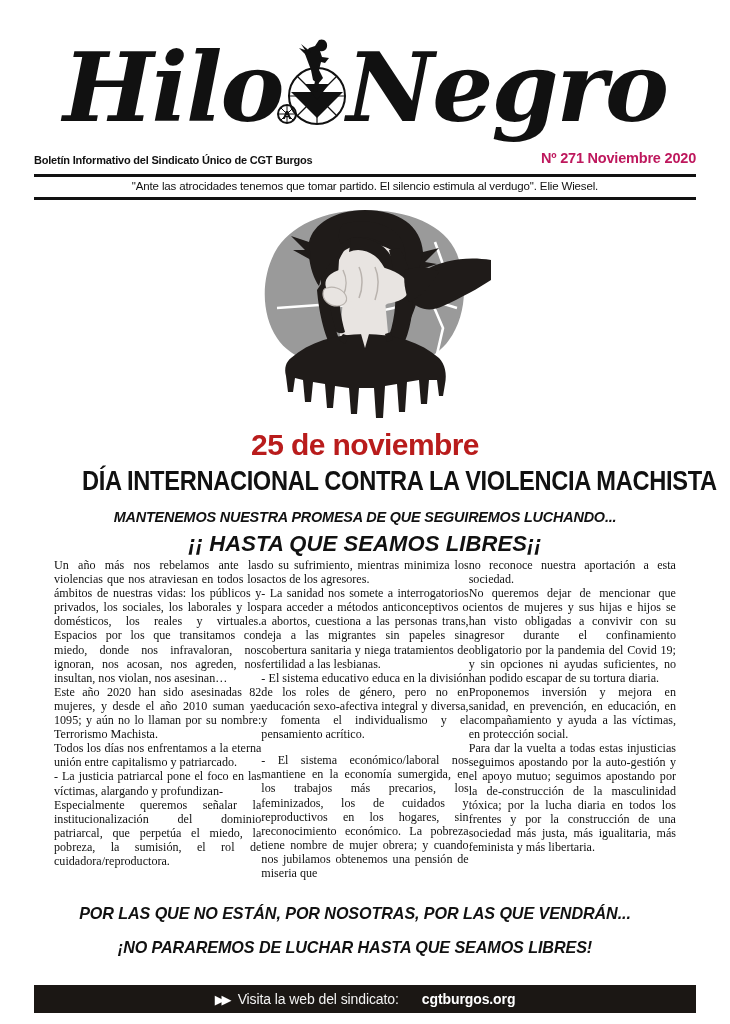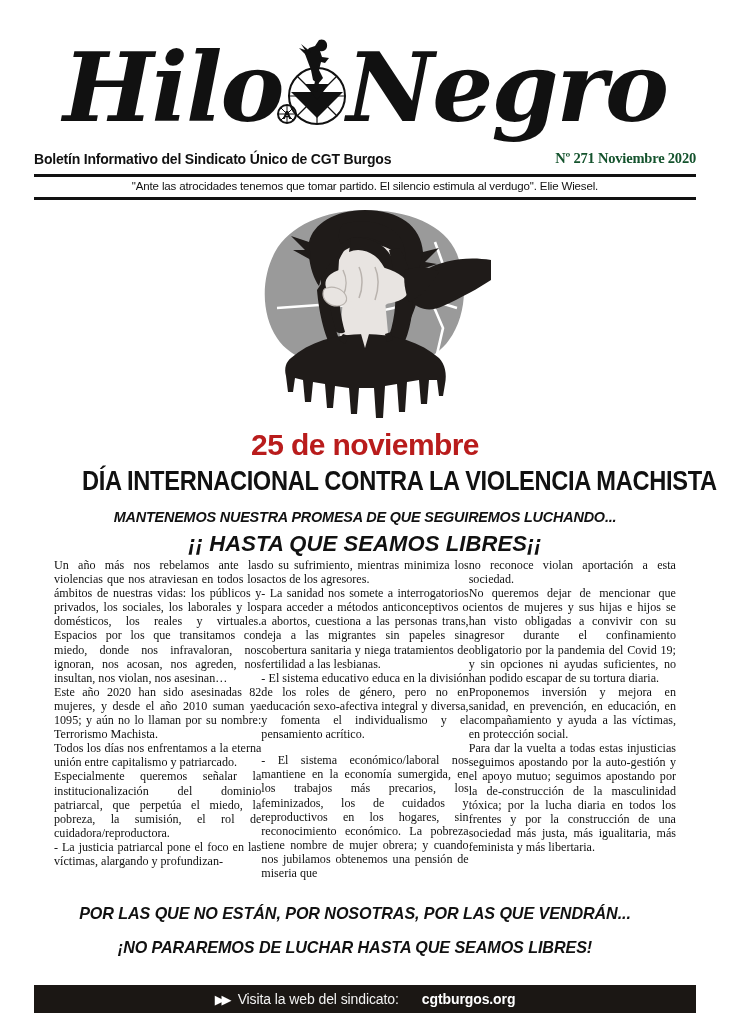--- a/index.html
+++ b/index.html
@@ -59,30 +59,30 @@
     top: 150px;
     left: 34px;
     width: 662px;
     display: flex;
     align-items: flex-end;
     justify-content: space-between;
   }
   .subhead-left {
     font-family: "Liberation Sans", sans-serif;
     font-weight: bold;
-    font-size: 14px;
+    font-size: 11px;
     letter-spacing: -0.2px;
     color: #111;
   }
   .subhead-right {
-    font-family: Liberation Serif, serif;
+    font-family: Liberation Sans, sans-serif;
     font-weight: bold;
     font-size: 14.5px;
     letter-spacing: -0.2px;
-    color: #14532d;
+    color: #be185d;
     text-align: center;
   }
   .rule-thick {
     position: absolute;
     left: 34px;
     width: 662px;
     height: 3px;
     background: #111;
   }
   .quote-line {
@@ -379,31 +379,31 @@
     <div class="headline-main">DÍA INTERNACIONAL CONTRA LA VIOLENCIA MACHISTA</div>
     <div class="kicker-1">MANTENEMOS NUESTRA PROMESA DE QUE SEGUIREMOS LUCHANDO...</div>
     <div class="kicker-2">¡¡ HASTA QUE SEAMOS LIBRES¡¡</div>
   </div>
 
   <div class="columns">
     <div class="col">
       <p>Un año más nos rebelamos ante las violencias que nos atraviesan en todos los ámbitos de nuestras vidas: los públicos y privados, los sociales, los laborales y los domésticos, los reales y virtuales. Espacios por los que transitamos con miedo, donde nos infravaloran, nos ignoran, nos acosan, nos agreden, nos insultan, nos violan, nos asesinan…</p>
       <p>Este año 2020 han sido asesinadas 82 mujeres, y desde el año 2010 suman ya 1095; y aún no lo llaman por su nombre: Terrorismo Machista.</p>
       <p>Todos los días nos enfrentamos a la eterna unión entre capitalismo y patriarcado.</p>
+      <p>- La justicia patriarcal pone el foco en las víctimas, alargando y profundizan-</p>
       <p>Especialmente queremos señalar la institucionalización del dominio patriarcal, que perpetúa el miedo, la pobreza, la sumisión, el rol de cuidadora/reproductora.</p>
-      <p>- La justicia patriarcal pone el foco en las víctimas, alargando y profundizan-</p>
     </div>
     <div class="col">
       <p>do su sufrimiento, mientras minimiza los actos de los agresores.</p>
       <p>- La sanidad nos somete a interrogatorios para acceder a métodos anticonceptivos o a abortos, cuestiona a las personas trans, deja a las migrantes sin papeles sin cobertura sanitaria y niega tratamientos de fertilidad a las lesbianas.</p>
       <p>- El sistema educativo educa en la división de los roles de género, pero no en educación sexo-afectiva integral y diversa, y fomenta el individualismo y el pensamiento acrítico.</p>
       <p class="gap-before">- El sistema económico/laboral nos mantiene en la economía sumergida, en los trabajos más precarios, los feminizados, los de cuidados y reproductivos en los hogares, sin reconocimiento económico. La pobreza tiene nombre de mujer obrera; y cuando nos jubilamos obtenemos una pensión de miseria que</p>
     </div>
     <div class="col">
-      <p>no reconoce violan aportación a esta sociedad.</p>
+      <p>no reconoce nuestra aportación a esta sociedad.</p>
       <p>No queremos dejar de mencionar que cientos de mujeres y sus hijas e hijos se han visto obligadas a convivir con su agresor durante el confinamiento obligatorio por la pandemia del Covid 19; y sin opciones ni ayudas suficientes, no han podido escapar de su tortura diaria.</p>
       <p>Proponemos inversión y mejora en sanidad, en prevención, en educación, en acompañamiento y ayuda a las víctimas, en protección social.</p>
       <p>Para dar la vuelta a todas estas injusticias seguimos apostando por la auto-gestión y el apoyo mutuo; seguimos apostando por la de-construcción de la masculinidad tóxica; por la lucha diaria en todos los frentes y por la construcción de una sociedad más justa, más igualitaria, más feminista y más libertaria.</p>
     </div>
   </div>
 
   <div class="slogans">
     <div class="slogan-1">POR LAS QUE NO ESTÁN, POR NOSOTRAS, POR LAS QUE VENDRÁN...</div>
     <div class="slogan-2">¡NO PARAREMOS DE LUCHAR HASTA QUE SEAMOS LIBRES!</div>
   </div>

